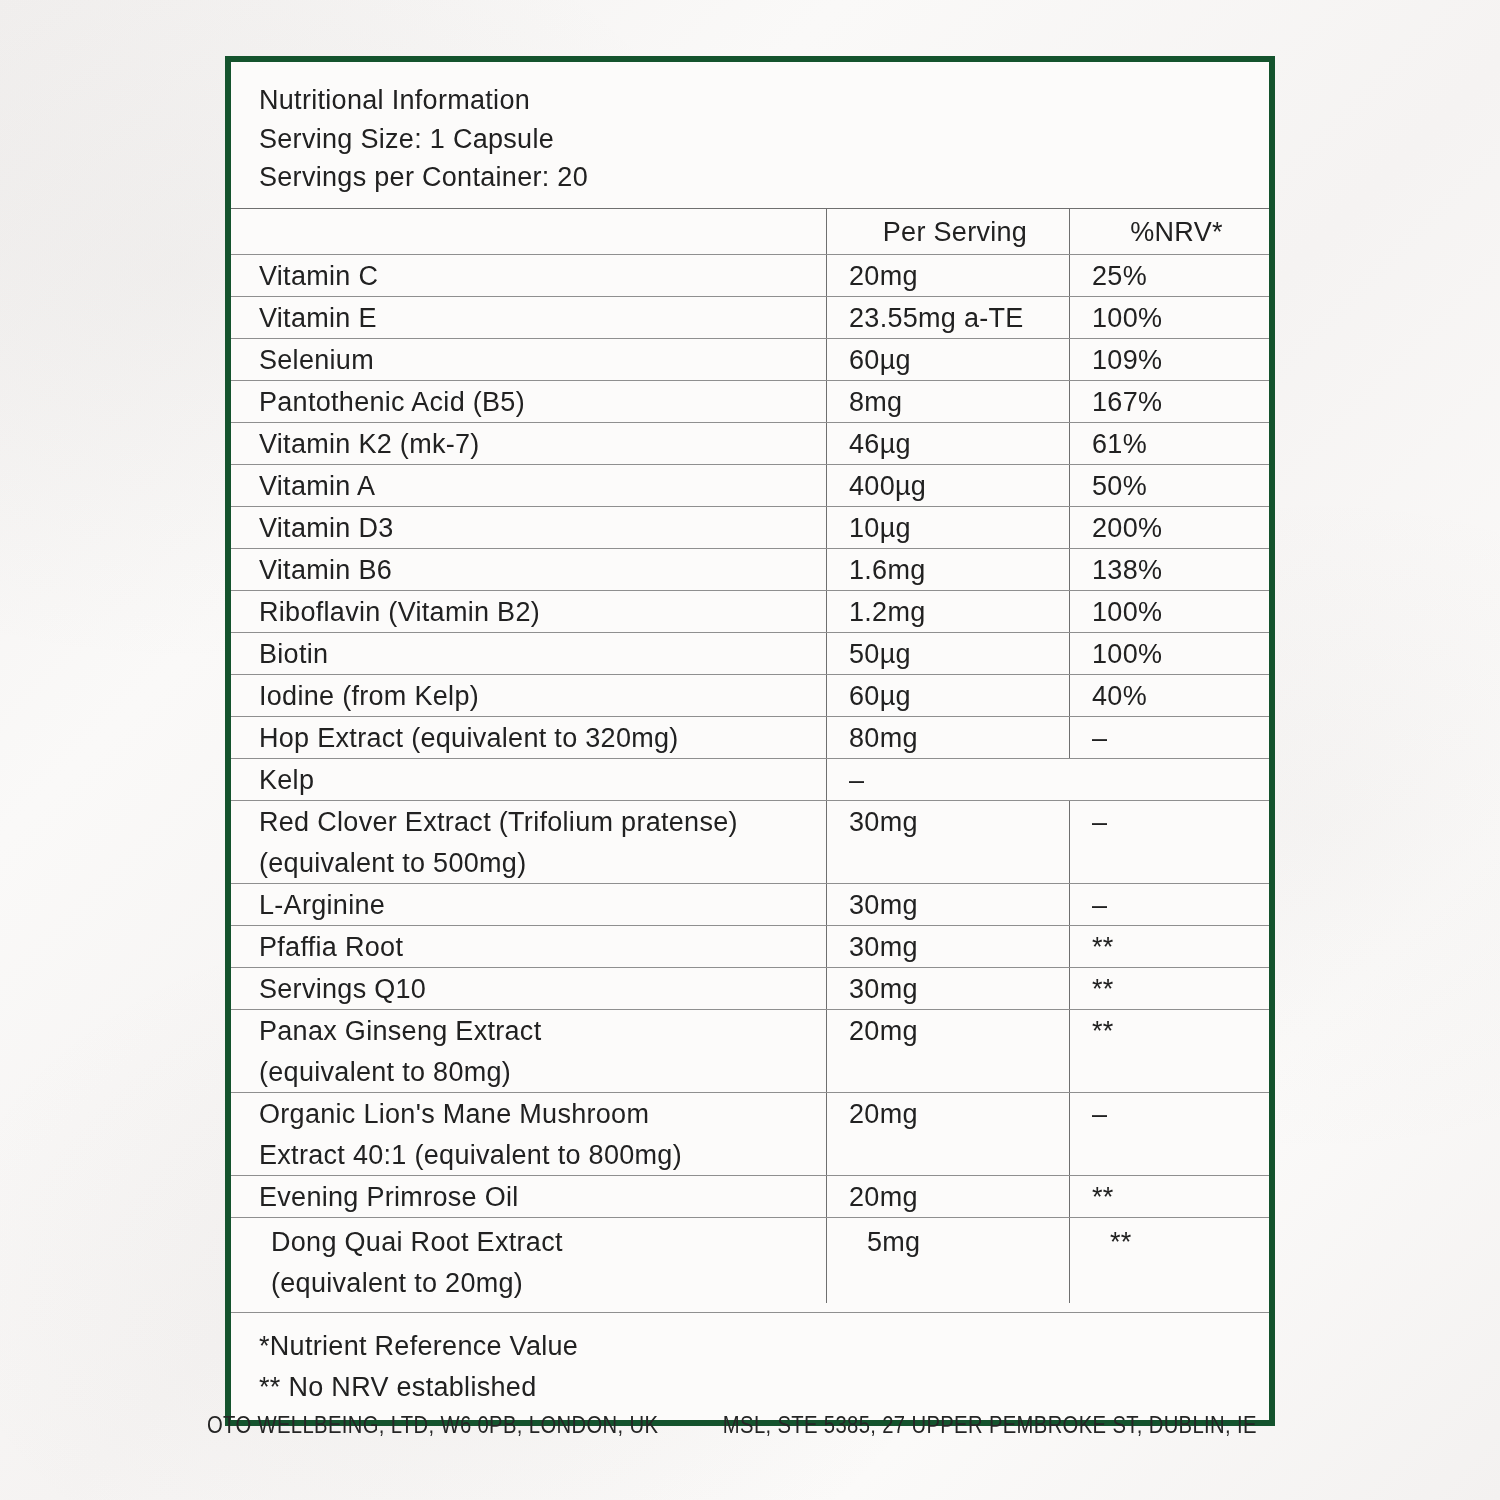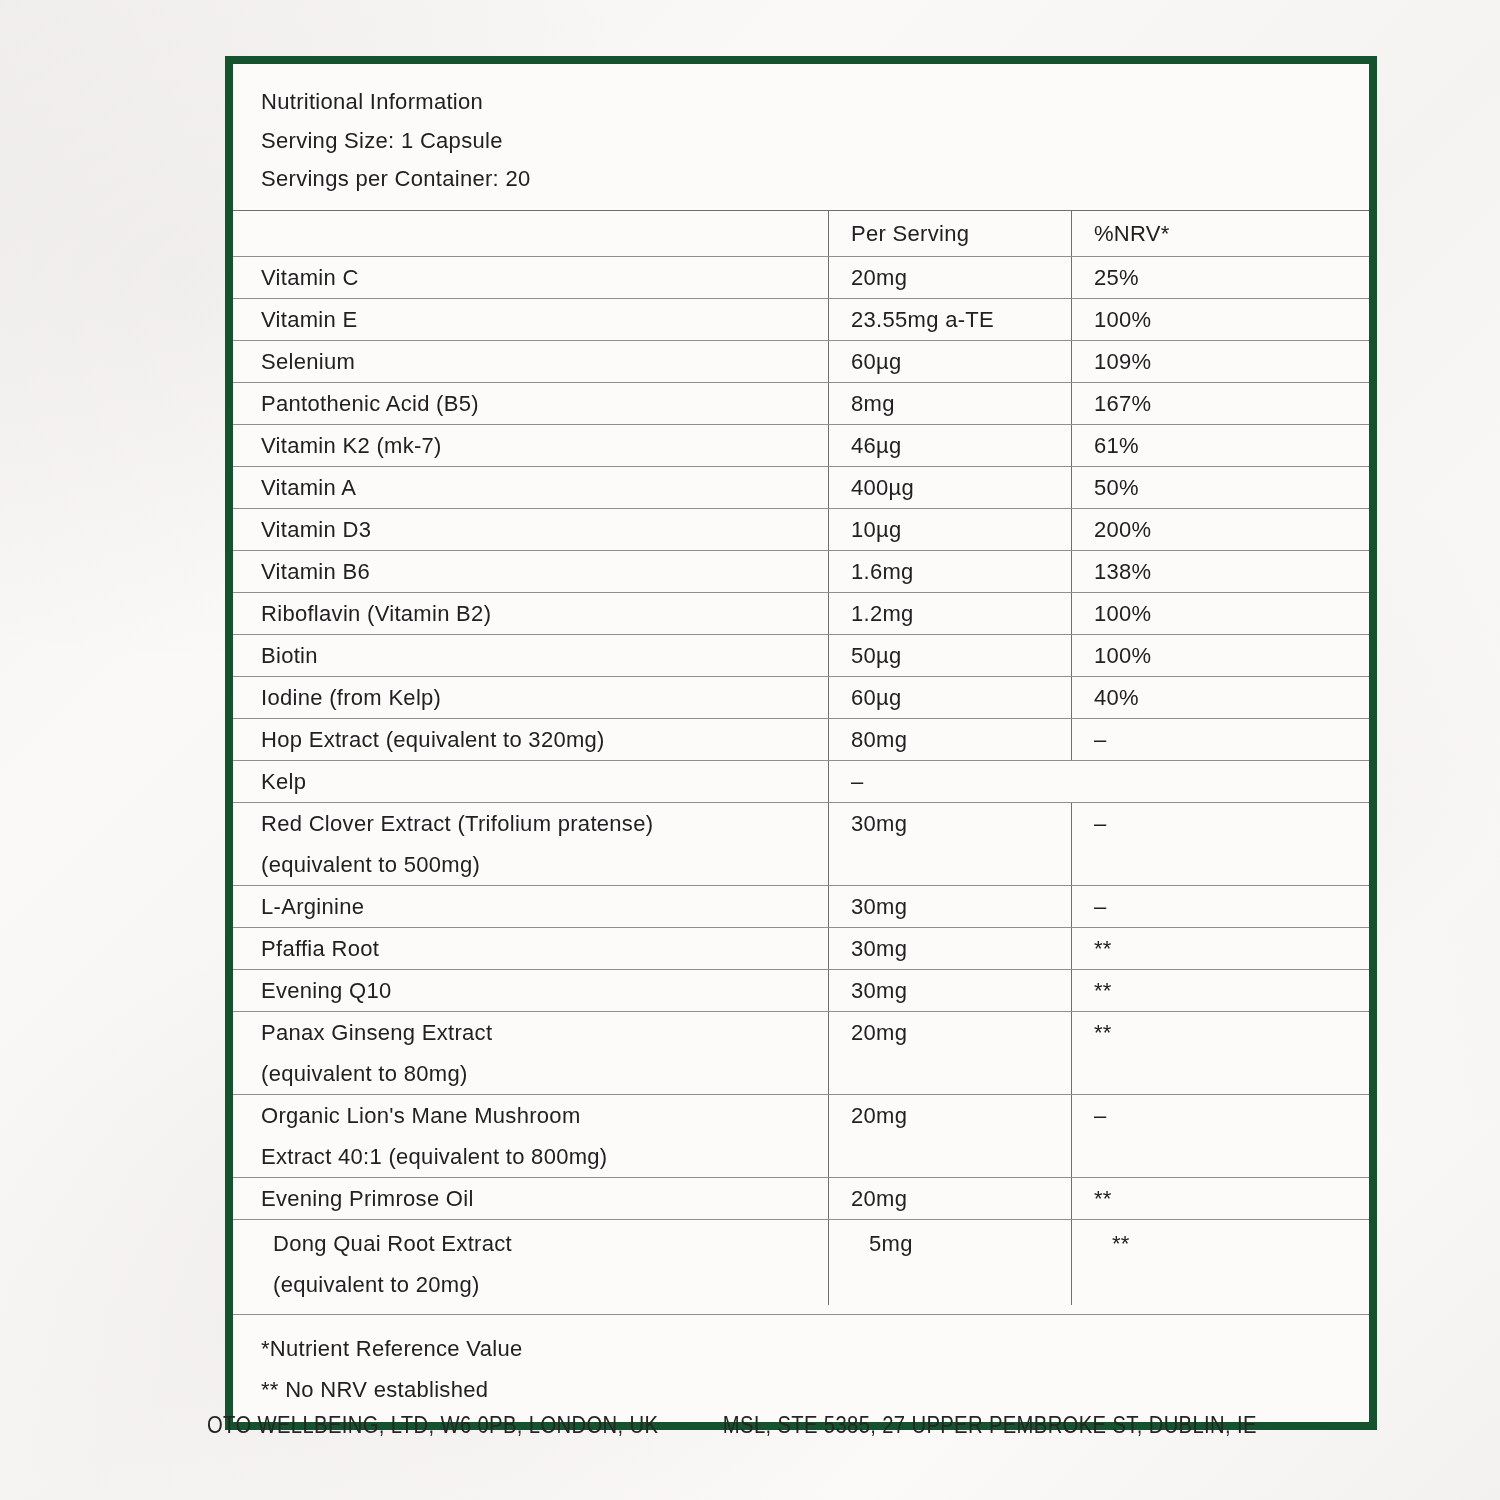--- a/index.html
+++ b/index.html
@@ -18,24 +18,24 @@
       radial-gradient(45% 32% at 88% 55%, rgba(120,110,105,0.04), transparent 70%),
       radial-gradient(50% 35% at 30% 85%, rgba(120,110,105,0.045), transparent 70%),
       linear-gradient(135deg, #f2f0ef 0%, #faf9f8 28%, #f5f3f2 52%, #fbfaf9 78%, #f3f1f0 100%);
     overflow: hidden;
   }
 
   .label {
     position: absolute;
     left: 225px;
     top: 56px;
-    width: 1152px;
-    border: 8px solid #14532d;
+    width: 1050px;
+    border: 6px solid #14532d;
     background: #fcfbfa;
-    font-size: 22px;
+    font-size: 27px;
     letter-spacing: 0.3px;
   }
 
   
   .intro {
     height: 147px;
     padding: 19px 20px 0 28px;
     border-bottom: 1px solid #6f6f6f;
     line-height: 38.5px;
   }
@@ -48,21 +48,21 @@
   }
   .cell { padding-top: 5px; padding-bottom: 4px; line-height: 32px; }
   .cell.name { padding-left: 28px; padding-right: 16px; }
   .cell.serving, .cell.nrv {
     border-left: 1px solid #6f6f6f;
     padding-left: 22px;
     padding-right: 8px;
   }
 
   .col-header { min-height: 46px; }
-  .col-header .cell { padding-top: 7px; }
+  .col-header .cell { padding-top: 7px; text-align: center; }
 
   .data-row { min-height: 41.5px; }
   .name-line + .name-line { margin-top: 9px; }
   .rows .data-row:last-child { padding-bottom: 9px; }
   .rows .data-row:last-child .cell { padding-top: 8px; padding-left: 40px; }
 
   
   .footnotes {
     padding: 13px 20px 12px 28px;
     line-height: 41px;
@@ -213,21 +213,21 @@
       </div>
       <div class="row data-row">
         <div class="cell name">
           <div class="name-line">Pfaffia Root</div>
         </div>
         <div class="cell serving">30mg</div>
         <div class="cell nrv">**</div>
       </div>
       <div class="row data-row">
         <div class="cell name">
-          <div class="name-line">Evening Q10</div>
+          <div class="name-line">Servings Q10</div>
         </div>
         <div class="cell serving">30mg</div>
         <div class="cell nrv">**</div>
       </div>
       <div class="row data-row">
         <div class="cell name">
           <div class="name-line">Panax Ginseng Extract</div>
           <div class="name-line">(equivalent to 80mg)</div>
         </div>
         <div class="cell serving">20mg</div>

